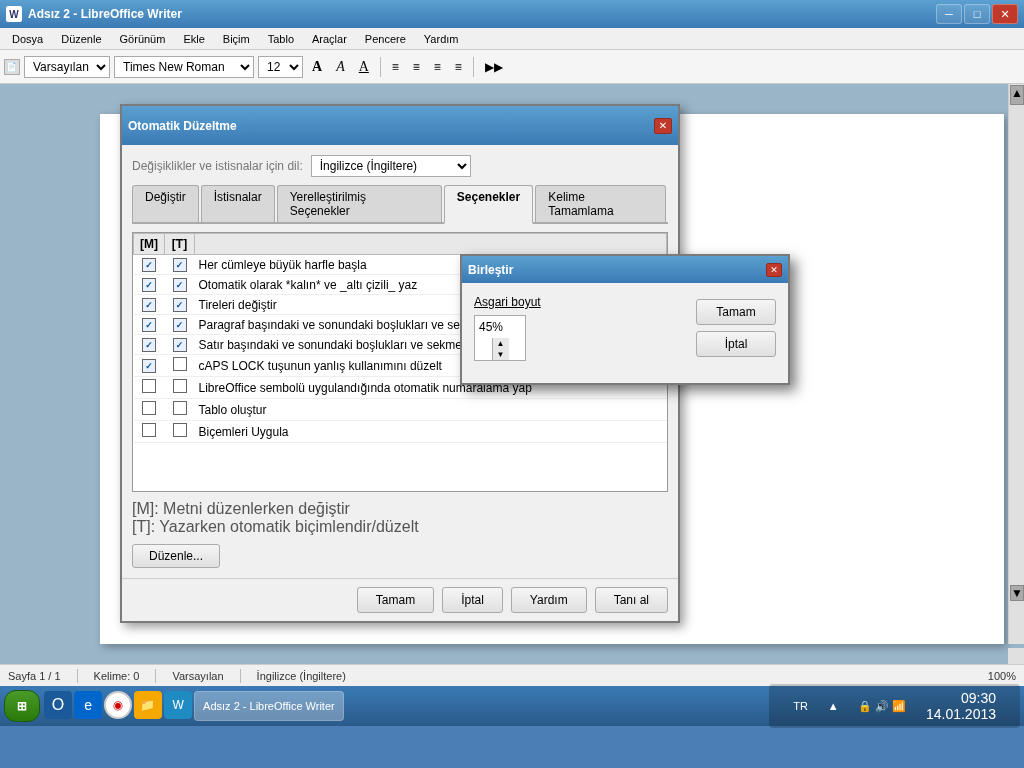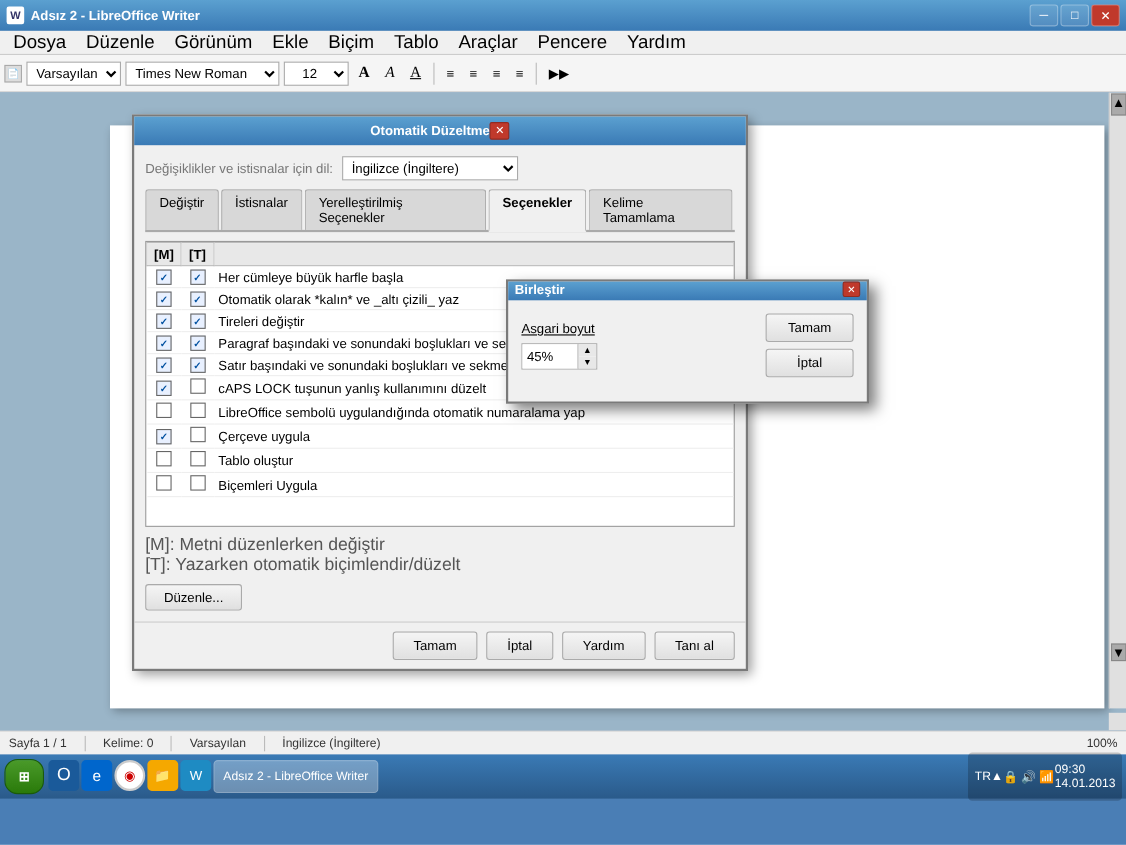--- a/index.html
+++ b/index.html
@@ -26,21 +26,21 @@
     
     .menu-bar {
       background: #f0f0f0;
       border-bottom: 1px solid #ccc;
       height: 22px;
       display: flex;
       align-items: center;
       padding: 0 4px;
       gap: 2px;
     }
-    .menu-item { padding: 2px 8px; cursor: pointer; font-size: 17px; border-radius: 2px; }
+    .menu-item { padding: 2px 8px; cursor: pointer; font-size: 11px; border-radius: 2px; }
 
     
     .toolbar {
       background: #f5f5f5;
       border-bottom: 1px solid #ccc;
       height: 34px;
       display: flex;
       align-items: center;
       padding: 0 4px;
       gap: 4px;
@@ -71,24 +71,24 @@
       top: 20px;
       left: 120px;
       width: 560px;
       background: #f0f0f0;
       border: 2px solid #7a7a7a;
       box-shadow: 4px 4px 10px rgba(0,0,0,0.4);
     }
     .dialog-title-bar {
       background: linear-gradient(to bottom, #5ba0d0, #3a7ab5);
       color: white;
-      height: 26px;
-      display: flex;
-      align-items: center;
-      justify-content: center;
+      height: 39px;
+      display: flex;
+      align-items: center;
+      justify-content: space-between;
       padding: 0 6px;
       font-size: 12px;
       font-weight: bold;
     }
     .dialog-close-btn {
       width: 18px; height: 16px;
       background: #c0392b;
       border: 1px solid #922b21;
       color: white;
       cursor: pointer;
@@ -205,22 +205,23 @@
       left: 460px;
       width: 330px;
       background: #f0f0f0;
       border: 2px solid #7a7a7a;
       box-shadow: 6px 6px 12px rgba(0,0,0,0.5);
       z-index: 100;
     }
     .sub-dialog-title {
       background: linear-gradient(to bottom, #5ba0d0, #3a7ab5);
       color: white;
-      height: 17px;
-      display: flex;
+      height: 27px;
+      display: flex;
+      align-items: center;
       justify-content: space-between;
       padding: 0 6px;
       font-size: 12px;
       font-weight: bold;
     }
     .sub-dialog-close {
       width: 16px; height: 14px;
       background: #c0392b;
       border: 1px solid #922b21;
       color: white;
@@ -316,29 +317,29 @@
     .taskbar-icon {
       width: 28px; height: 28px;
       border-radius: 4px;
       cursor: pointer;
       display: flex; align-items: center; justify-content: center;
       font-size: 16px;
     }
     .taskbar-tray {
       display: flex;
       align-items: center;
-      gap: 0;
+      gap: 20px;
       background: rgba(0,0,0,0.2);
       border-radius: 4px;
-      padding: 2px 6px;
+      padding: 2px 24px;
       height: 44px;
       font-size: 11px;
       color: white;
     }
-    .tray-time { font-size: 11px; color: white; }
+    .tray-time { font-size: 14px; color: white; text-align: right; }
 
     
     .options-table-container::-webkit-scrollbar { width: 16px; }
     .options-table-container::-webkit-scrollbar-track { background: #e8e8e8; }
     .options-table-container::-webkit-scrollbar-thumb { background: #aaa; border: 1px solid #888; }
   </style>
 </head>
 <body>
 
 <div class="title-bar">
@@ -366,21 +367,21 @@
 </div>
 
 <div class="toolbar">
   <div style="width:16px;height:16px;background:#ddd;border:1px solid #aaa;display:flex;align-items:center;justify-content:center;font-size:9px;">📄</div>
   <select class="toolbar-select">
     <option>Varsayılan</option>
   </select>
   <select class="toolbar-select" style="width:140px;">
     <option>Times New Roman</option>
   </select>
-  <select class="toolbar-select" style="width:59px;text-align:center;">
+  <select class="toolbar-select" style="width:45px;">
     <option>12</option>
   </select>
   <button class="toolbar-btn font-bold" title="Bold" style="font-family:serif;font-size:14px;font-weight:bold;">A</button>
   <button class="toolbar-btn font-italic" title="Italic" style="font-family:serif;font-size:14px;font-style:italic;">A</button>
   <button class="toolbar-btn font-underline" title="Underline" style="font-family:serif;font-size:14px;text-decoration:underline;">A</button>
   <div style="width:1px;height:20px;background:#bbb;margin:0 2px;"></div>
   <button class="toolbar-btn">≡</button>
   <button class="toolbar-btn">≡</button>
   <button class="toolbar-btn">≡</button>
   <button class="toolbar-btn">≡</button>
@@ -459,25 +460,20 @@
                 <td class="check-cell"><div class="check-box checked"></div></td>
                 <td class="check-cell"><div class="check-box"></div></td>
                 <td>cAPS LOCK tuşunun yanlış kullanımını düzelt</td>
               </tr>
               <tr>
                 <td class="check-cell"><div class="check-box"></div></td>
                 <td class="check-cell"><div class="check-box"></div></td>
                 <td>LibreOffice sembolü uygulandığında otomatik numaralama yap</td>
               </tr>
               <tr>
-                <td class="check-cell"><div class="check-box checked"></div></td>
-                <td class="check-cell"><div class="check-box"></div></td>
-                <td>Çerçeve uygula</td>
-              </tr>
-              <tr>
                 <td class="check-cell"><div class="check-box"></div></td>
                 <td class="check-cell"><div class="check-box"></div></td>
                 <td>Tablo oluştur</td>
               </tr>
               <tr>
                 <td class="check-cell"><div class="check-box"></div></td>
                 <td class="check-cell"><div class="check-box"></div></td>
                 <td>Biçemleri Uygula</td>
               </tr>
             </tbody>
@@ -504,21 +500,21 @@
 
   <div class="sub-dialog">
     <div class="sub-dialog-title">
       <span>Birleştir</span>
       <button class="sub-dialog-close">✕</button>
     </div>
     <div class="sub-dialog-body">
       <div class="sub-dialog-row">
         <div style="flex:1;">
           <div style="margin-bottom:6px;font-size:12px;text-decoration:underline;">Asgari boyut</div>
-          <div class="sub-input-group" style="display:inline-flex;">
+          <div class="sub-input-group" style="display:inline-flex;flex-direction:column;">
             <input class="sub-input" value="45%" style="">
             <div class="spin-btns">
               <button class="spin-btn">▲</button>
               <button class="spin-btn">▼</button>
             </div>
           </div>
         </div>
         <div class="sub-dialog-buttons">
           <button class="sub-dlg-btn">Tamam</button>
           <button class="sub-dlg-btn">İptal</button>

